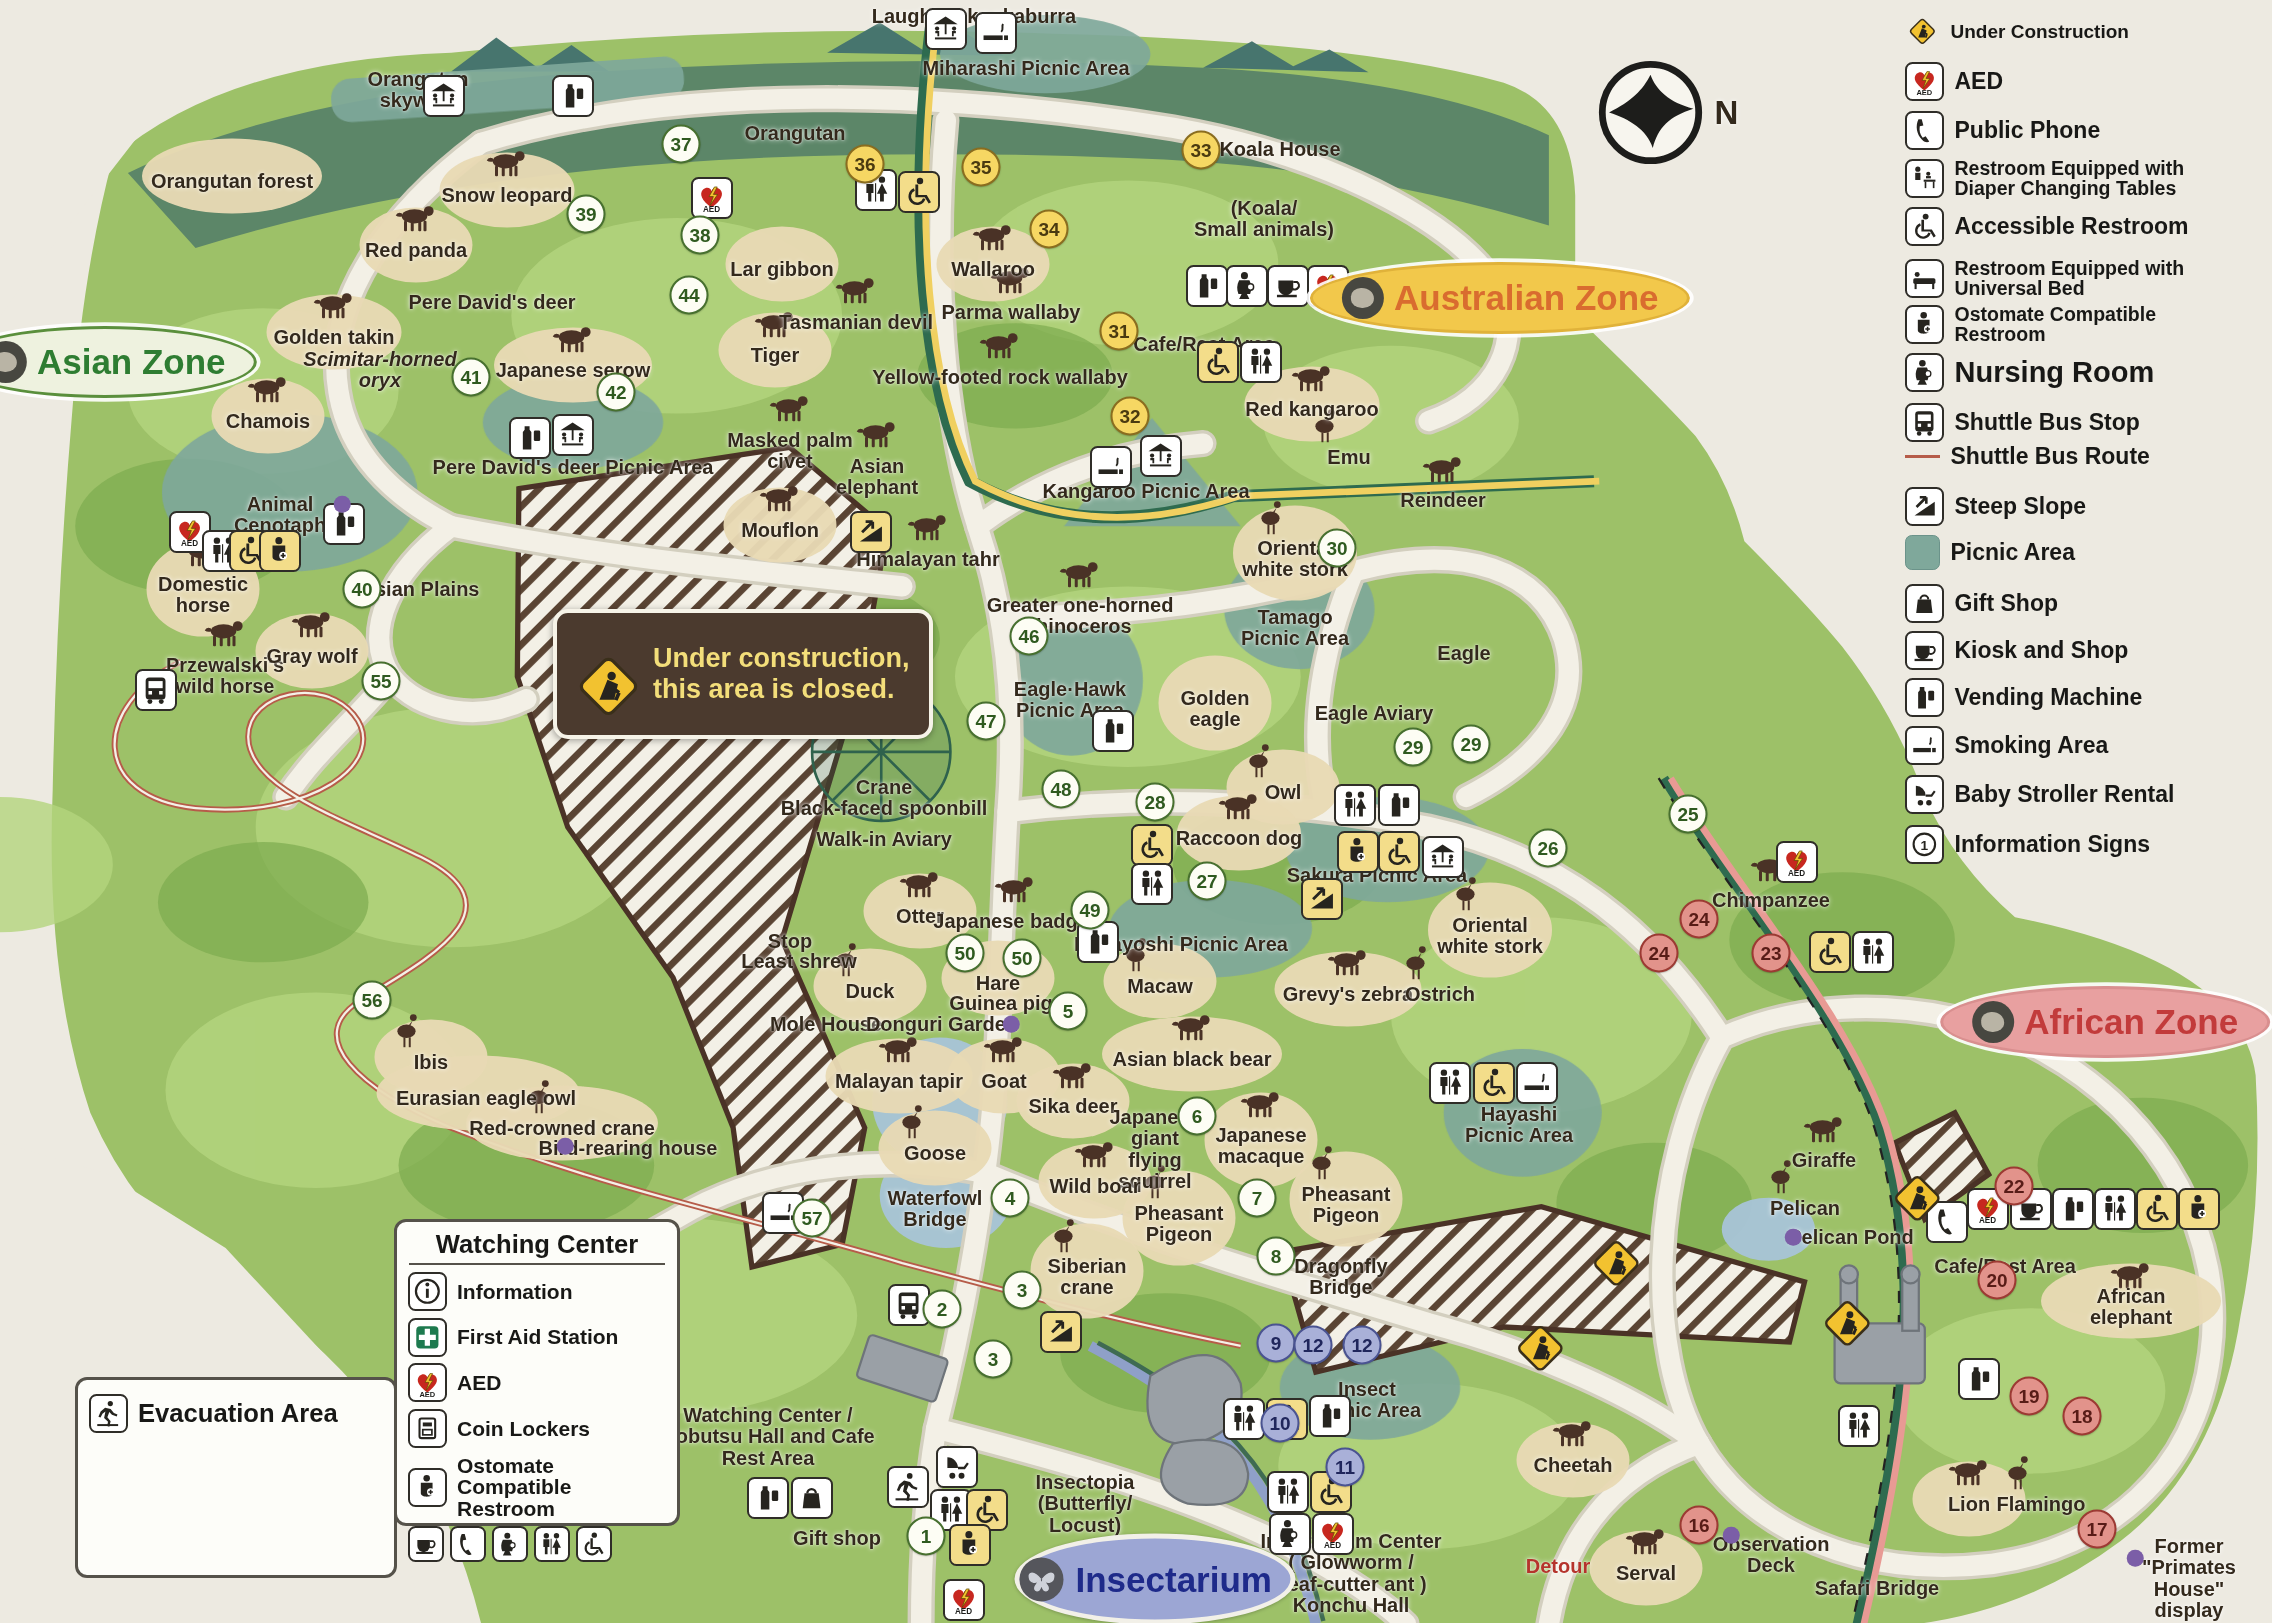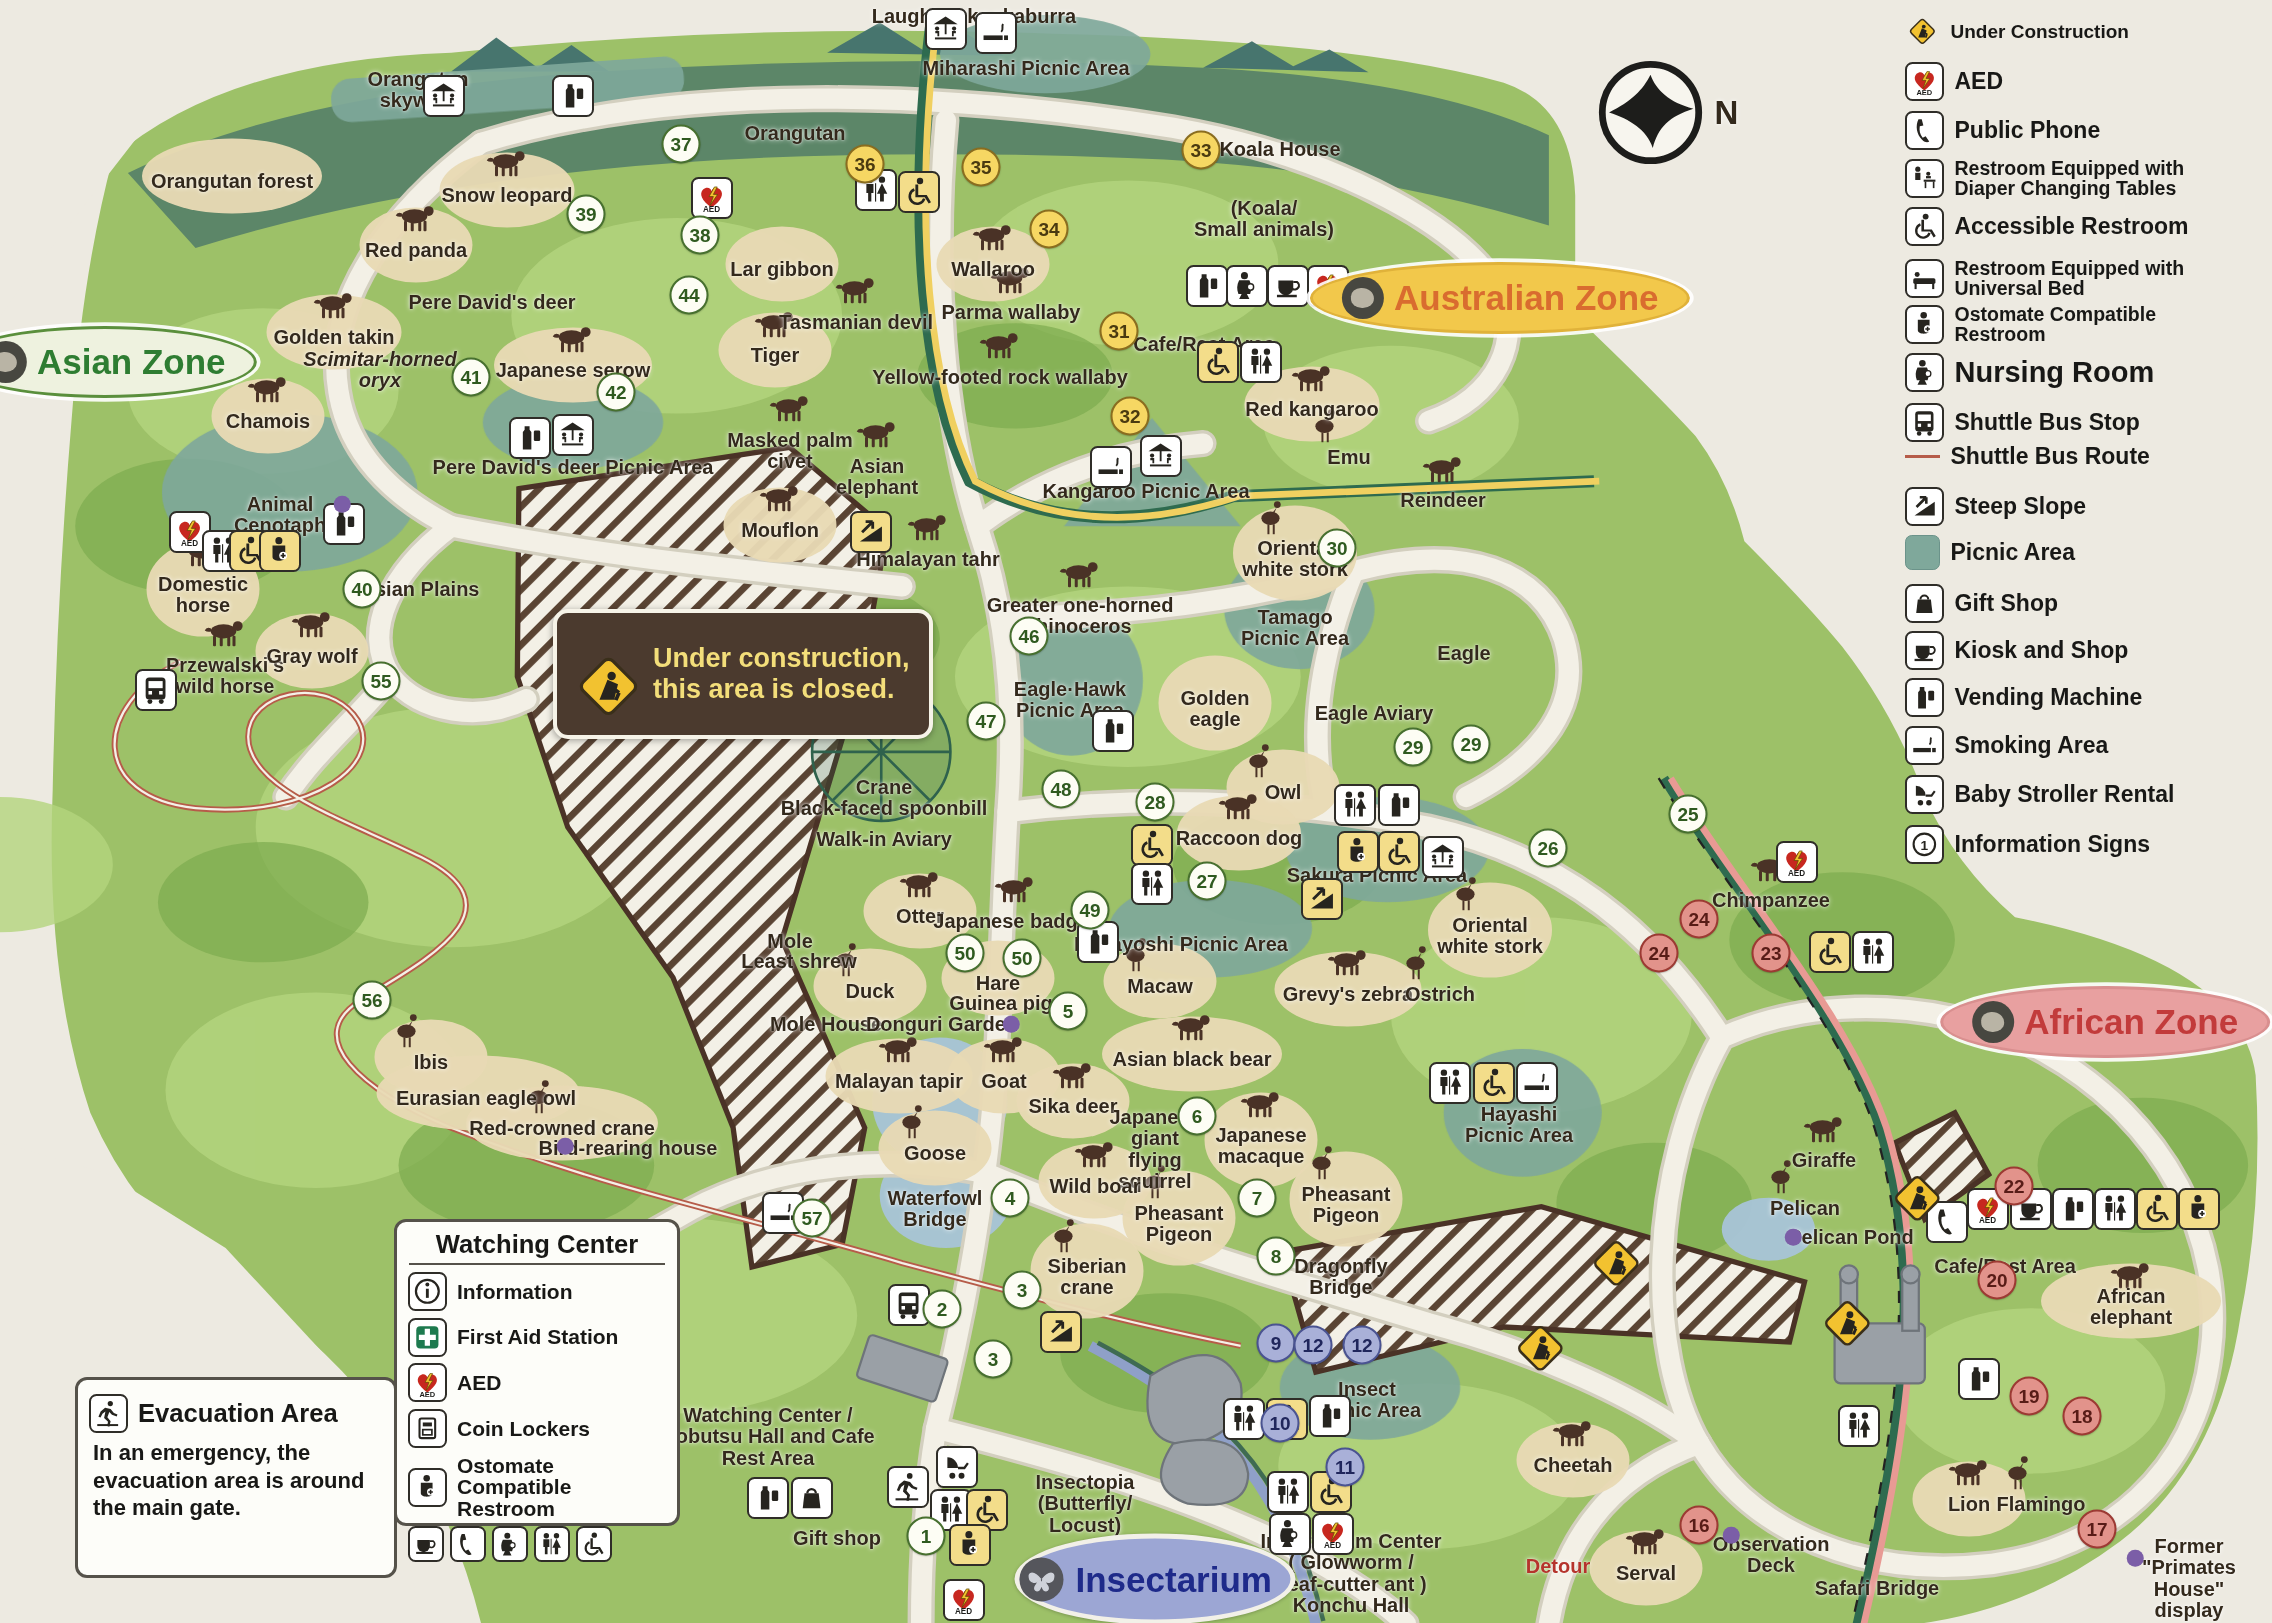--- a/index.html
+++ b/index.html
@@ -317,21 +317,20 @@
       <div class="wc-row" style="margin-top:13.5px;">
         <span class="lg-chip">
           <svg viewBox="0 0 44 44">
             <circle cx="25" cy="7" r="4"></circle>
             <path d="M17,13.5 l8.5,2 5,6 5.5,2.3 -1.2,3.2 -7.3,-3 -4,-4 -3,8 5,6 -2,8.5 -3.3,-1 1.3,-6.5 -6,-6 2,-10 -4.5,3.5 -3,6 -3.2,-1.2 3.4,-8.3 z"></path>
             <rect x="5" y="38.5" width="32" height="3"></rect>
           </svg>
         </span>
         <span class="txt" style="font-size:25.6px;">Evacuation Area</span>
       </div>
-      <div style="font-weight:700;font-size:22px;line-height:1.25;color:#181816;margin:6px 15px;">In an emergency, the evacuation area is around the main gate.</div>
     </div>
 
   <div id="layers">
       <div class="lbl" style="left: 974px; top: 16.5px;">Laughing kookaburra</div>
       <div class="lbl" style="left: 1026px; top: 69px;">Miharashi Picnic Area</div>
       <div class="lbl" style="left: 418px; top: 90px;">Orangutan
 skywalk</div>
       <div class="blob" style="left: 232px; top: 176px; width: 180px; height: 75px;"></div>
       <div class="lbl" style="left: 232px; top: 182px;">Orangutan forest</div>
       <div class="blob" style="left: 507px; top: 190px; width: 135px; height: 75px;"></div>
@@ -614,21 +613,21 @@
           <ellipse cx="29" cy="19" rx="17" ry="9.5"></ellipse>
           <circle cx="48" cy="12" r="6.5"></circle>
           <rect x="15" y="25" width="4" height="14" rx="1.5"></rect>
           <rect x="24" y="26" width="4" height="13" rx="1.5"></rect>
           <rect x="34" y="26" width="4" height="13" rx="1.5"></rect>
           <rect x="41" y="25" width="4" height="14" rx="1.5"></rect>
           <path d="M12,15 q-6,-2 -8,3 q4,3 9,1 z"></path>
         </svg></div>
       <div class="lbl" style="left: 1015px; top: 922px;">Japanese badger</div>
       <div class="lbl" style="left: 1181px; top: 945px;">Nakayoshi Picnic Area</div>
-      <div class="lbl" style="left: 790px; top: 942px;">Mole</div>
+      <div class="lbl" style="left: 790px; top: 942px;">Stop</div>
       <div class="lbl" style="left: 799px; top: 962px;">Least shrew</div>
       <div class="blob" style="left: 870px; top: 986px; width: 113px; height: 75px;"></div>
       <div class="sil" style="left: 847px; top: 961px;"><svg width="32" height="38" viewBox="0 0 42 50" fill="#4a3226">
           <ellipse cx="19" cy="26" rx="12" ry="9"></ellipse>
           <circle cx="28" cy="8" r="4.5"></circle>
           <path d="M27,12 q-2,6 -4,8 l-4,2 z"></path>
           <rect x="15" y="34" width="2.6" height="13"></rect>
           <rect x="22" y="34" width="2.6" height="13"></rect>
         </svg></div>
       <div class="lbl" style="left: 870px; top: 992px;">Duck</div>

